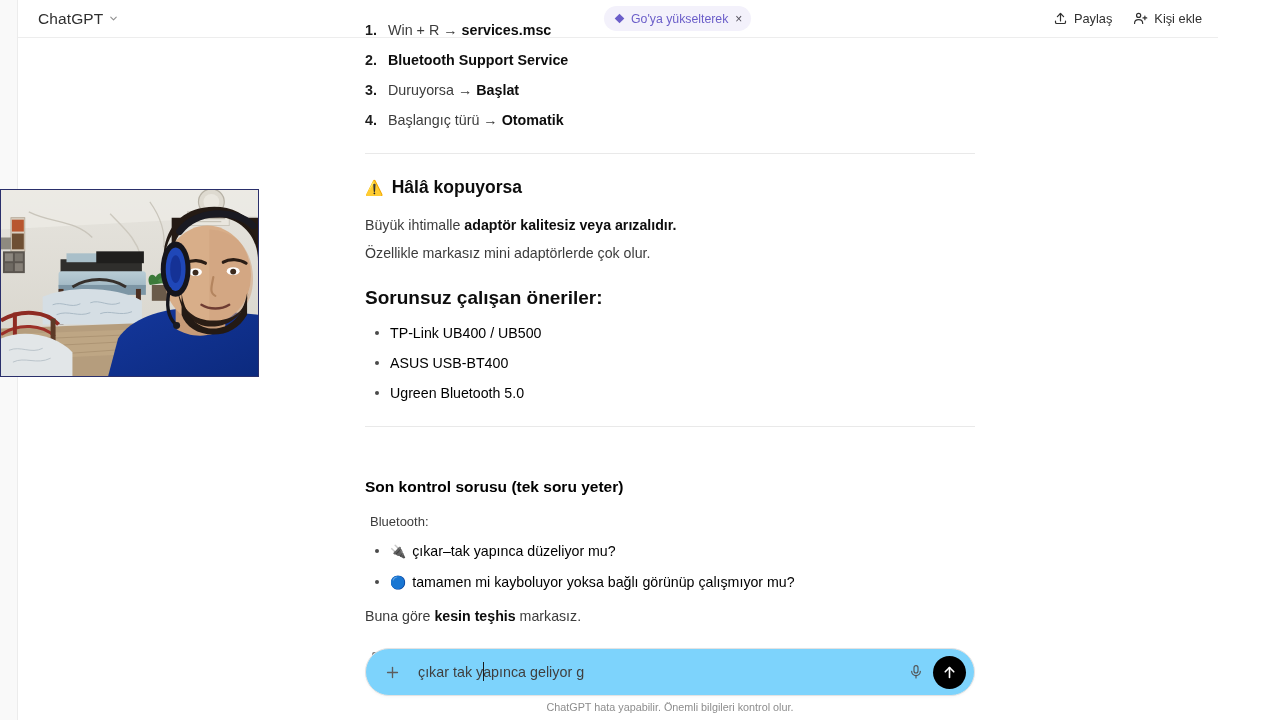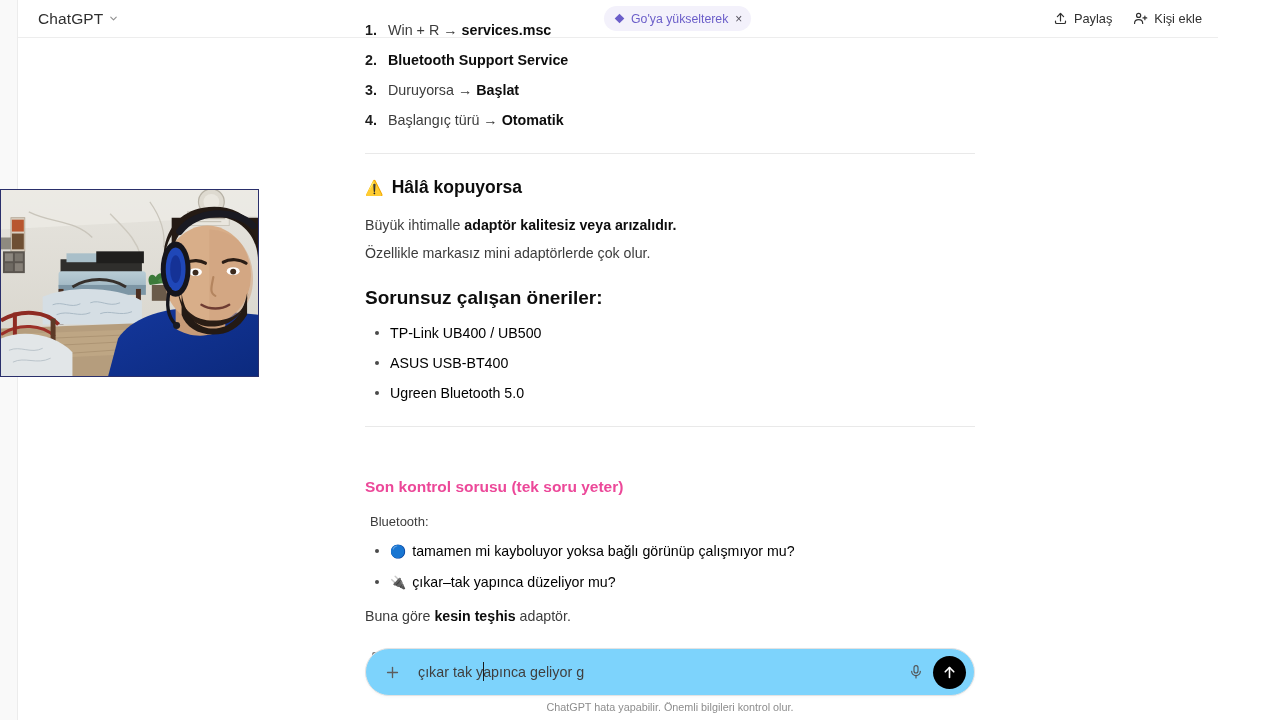--- a/index.html
+++ b/index.html
@@ -89,21 +89,21 @@
   ul.bullets li {
     position: relative; padding-left: 25px; margin-bottom: 9px;
     font-size: 14.2px; color: #000000;
   }
   ul.bullets li::before {
     content: ""; position: absolute; left: 10px; top: 8px;
     width: 4px; height: 4px; border-radius: 50%; background: #4a4a4a;
   }
   ul.bullets li .bul-emoji { margin-right: 6px; font-size: 13px; }
 
-  h4.q-head { font-size: 15.5px; font-weight: 700; color: #ec4899; margin-bottom: 13px; margin-top: 48px; }
+  h4.q-head { font-size: 15.5px; font-weight: 700; color: #000000; margin-bottom: 13px; margin-top: 48px; }
 
   p.closing { font-size: 14.2px; color: #3c3c3c; margin-top: 13px; }
   p.closing b { font-weight: 700; color: #0d0d0d; }
 
   
   .msg-actions { display: flex; align-items: center; gap: 12px; margin-top: 18px; }
   .act-btn {
     width: 26px; height: 26px; display: flex; align-items: center; justify-content: center;
     border-radius: 6px; cursor: pointer;
   }
@@ -248,28 +248,28 @@
       <li>Ugreen Bluetooth 5.0</li>
     </ul>
 
     <hr class="sep">
 
     <h4 class="q-head">Son kontrol sorusu (tek soru yeter)</h4>
     <p class="lead-plain">Bluetooth:</p>
 
     <ul class="bullets">
       <li>
+        <span class="bul-emoji">🔌</span><span>çıkar–tak yapınca düzeliyor mu?</span>
+      </li>
+      <li>
         <span class="bul-emoji">🔵</span><span>tamamen mi kayboluyor yoksa bağlı görünüp çalışmıyor mu?</span>
       </li>
-      <li>
-        <span class="bul-emoji">🔌</span><span>çıkar–tak yapınca düzeliyor mu?</span>
-      </li>
     </ul>
 
-    <p class="closing"><span>Buna göre </span><b>kesin teşhis</b><span> adaptör.</span></p>
+    <p class="closing"><span>Buna göre </span><b>kesin teşhis</b><span> markasız.</span></p>
 
     <div class="msg-actions">
       <div class="act-btn">
         <svg viewBox="0 0 24 24" fill="none" stroke="currentColor" stroke-width="1.7" stroke-linecap="round" stroke-linejoin="round">
             <rect x="9" y="9" width="11" height="11" rx="2"></rect>
             <path d="M5 15H4a1 1 0 0 1-1-1V4a1 1 0 0 1 1-1h10a1 1 0 0 1 1 1v1"></path>
           </svg>
       </div>
       <div class="act-btn">
         <svg viewBox="0 0 24 24" fill="none" stroke="currentColor" stroke-width="1.7" stroke-linecap="round" stroke-linejoin="round">

